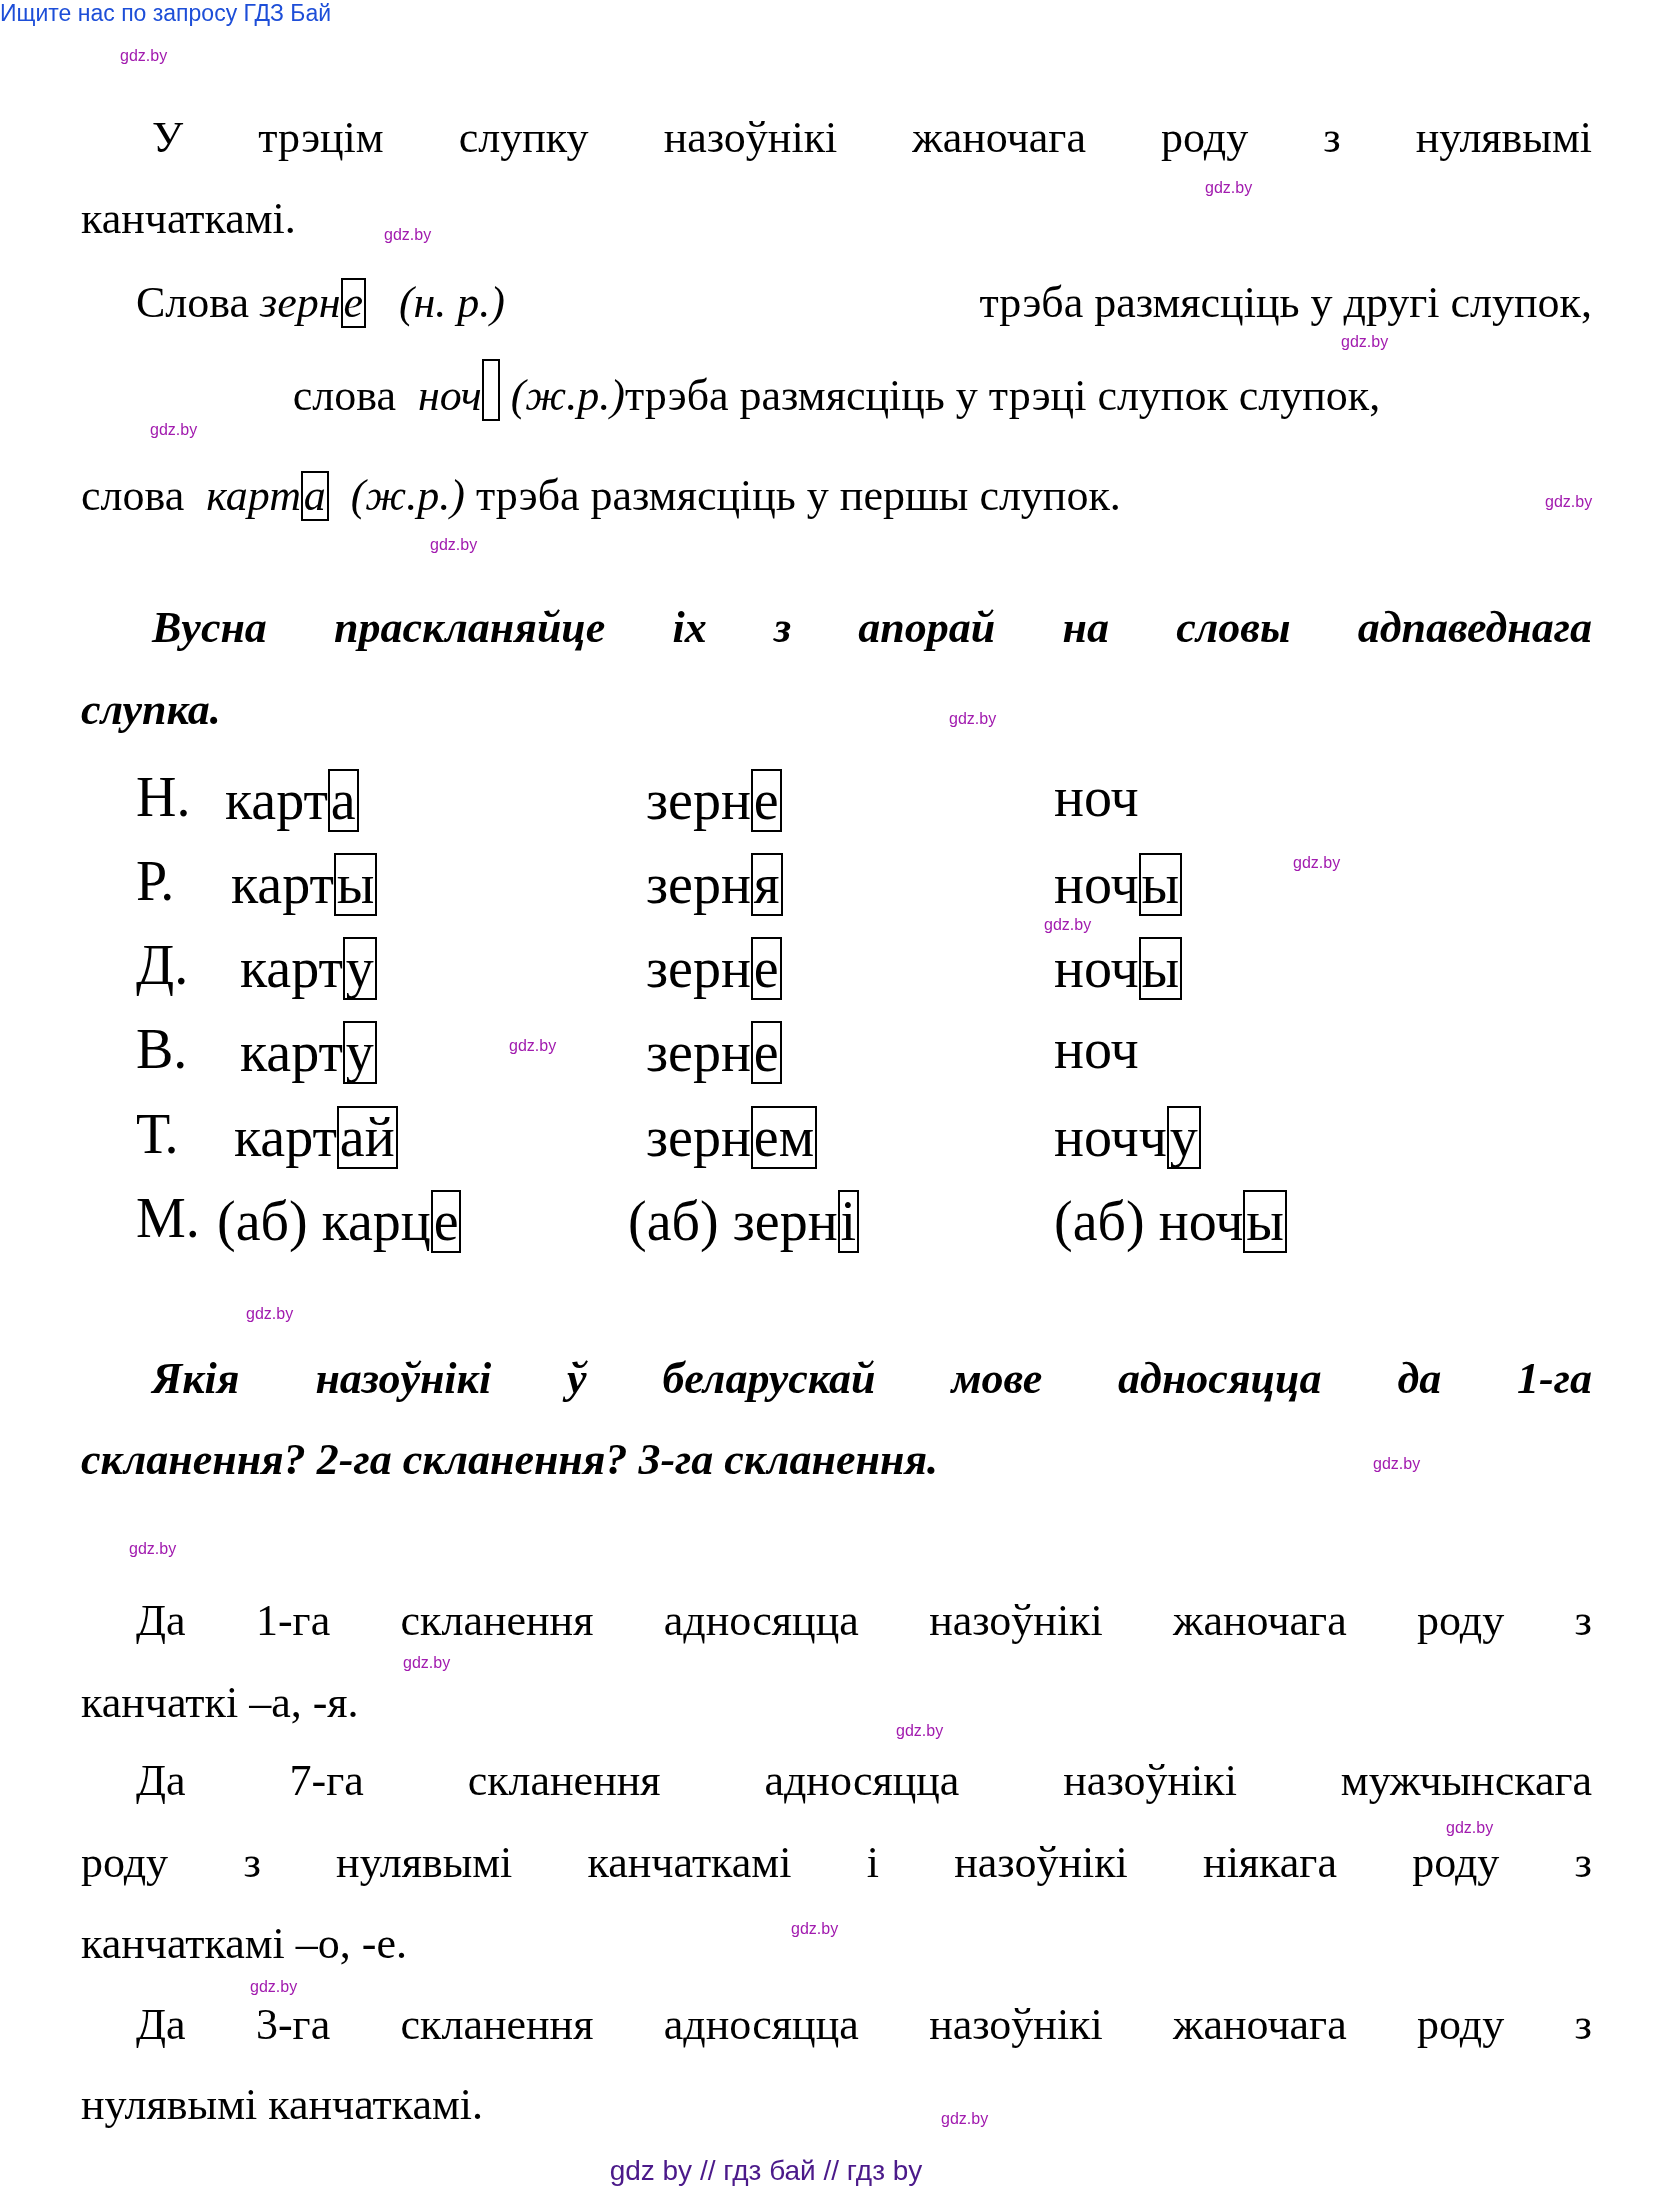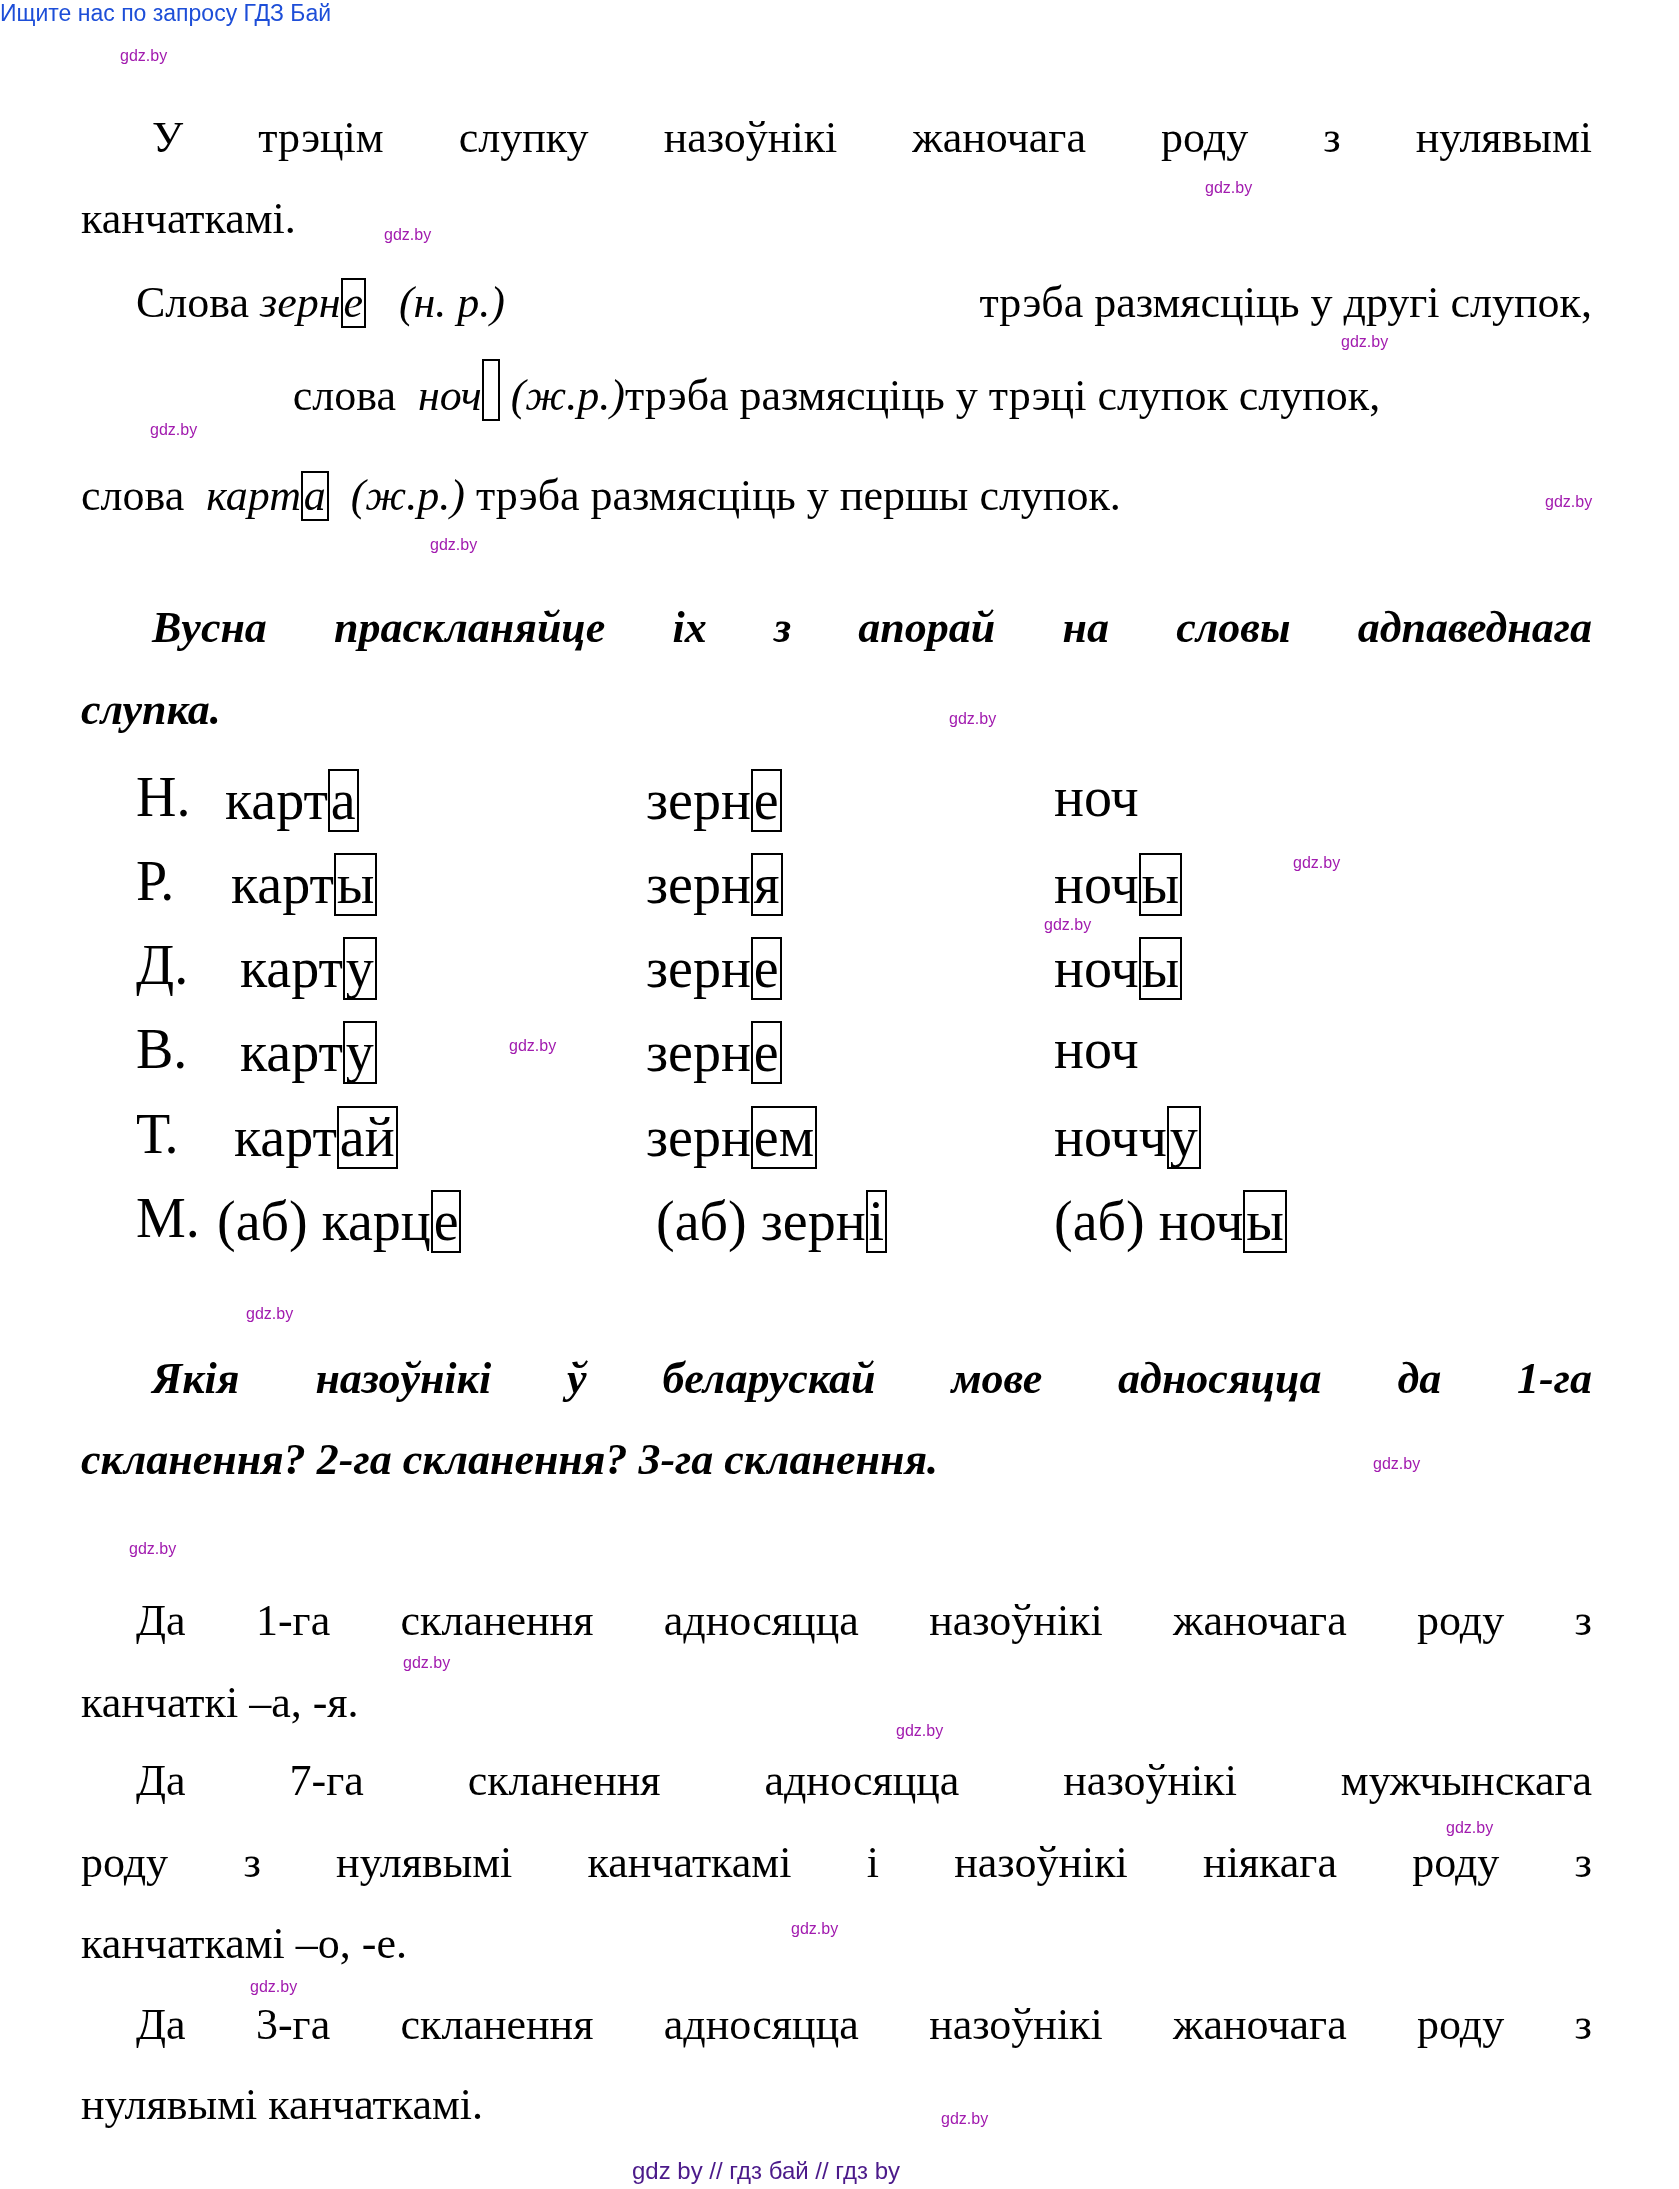--- a/index.html
+++ b/index.html
@@ -2,21 +2,21 @@
 <html style="font-size:14.5px"><head>
 <meta charset="utf-8">
 <style>
   html, body { margin: 0; padding: 0; background: #ffffff; }
   body { width: 1680px; height: 2189px; position: relative; overflow: hidden;
          font-family: "Liberation Serif", "DejaVu Serif", serif; color: #000; }
   .abs { position: absolute; white-space: nowrap; }
   .banner { color: #1d4ed8; font-family: "Liberation Sans", "DejaVu Sans", sans-serif;
             font-size: 23px; left: 0; width: 1680px; text-align: left; top: 0; }
   .footer { color: #4b1a8a; font-family: "Liberation Sans", "DejaVu Sans", sans-serif;
-            font-size: 24px; left: 0; width: 1532px; text-align: center; top: 2171px; transform: translateY(-50%); }
+            font-size: 28px; left: 0; width: 1532px; text-align: center; top: 2171px; transform: translateY(-50%); }
   .wm { font-family: "Liberation Sans", "DejaVu Sans", sans-serif; font-size: 16px; color: #a21caf; }
   .line { font-size: 44px; line-height: 1; left: 81px; width: 1511px; }
   .justify { text-align: justify; text-align-last: justify; }
   .bi { font-weight: bold; font-style: italic; }
   .it { font-style: italic; }
   .box { display: inline-block; border: 2.7px solid #000; padding: 0 0.9px; line-height: 1.05; box-sizing: border-box; }
   .box.empty { width: 18px; height: 62px; vertical-align: -11px; }
   .cell { font-size: 56px; line-height: 1; }
 </style>
 </head>
@@ -101,21 +101,21 @@
   </div>
   <div class="cell" style="position:absolute; top:337px;">
     <span style="position:absolute; left:0;">Т.</span>
     <span style="position:absolute; left:98px;"><span>карт</span><span class="box">ай</span></span>
     <span style="position:absolute; left:510px;"><span>зерн</span><span class="box">ем</span></span>
     <span style="position:absolute; left:918px;"><span>ночч</span><span class="box">у</span></span>
   </div>
   <div class="cell" style="position:absolute; top:421px;">
     <span style="position:absolute; left:0;">М.</span>
     <span style="position:absolute; left:81px;"><span>(аб) </span><span>карц</span><span class="box">е</span></span>
-    <span style="position:absolute; left:520px;"><span>(аб) </span><span>зерн</span><span class="box">і</span></span>
+    <span style="position:absolute; left:492px;"><span>(аб) </span><span>зерн</span><span class="box">і</span></span>
     <span style="position:absolute; left:918px;"><span>(аб) </span><span>ноч</span><span class="box">ы</span></span>
   </div>
 </div>
 
 <div class="abs line bi justify" style="top:1357px; left:152px; width:1440px;">Якія назоўнікі ў беларускай мове адносяцца да 1-га</div>
 <div class="abs line bi" style="top:1438px;">скланення? 2-га скланення? 3-га скланення.</div>
 
 <div class="abs line justify" style="top:1599px; left:136px; width:1456px;">Да 1-га скланення адносяцца назоўнікі жаночага роду з</div>
 <div class="abs line" style="top:1681px;">канчаткі –а, -я.</div>
 <div class="abs line justify" style="top:1759px; left:136px; width:1456px;">Да 7-га скланення адносяцца назоўнікі мужчынскага</div>

